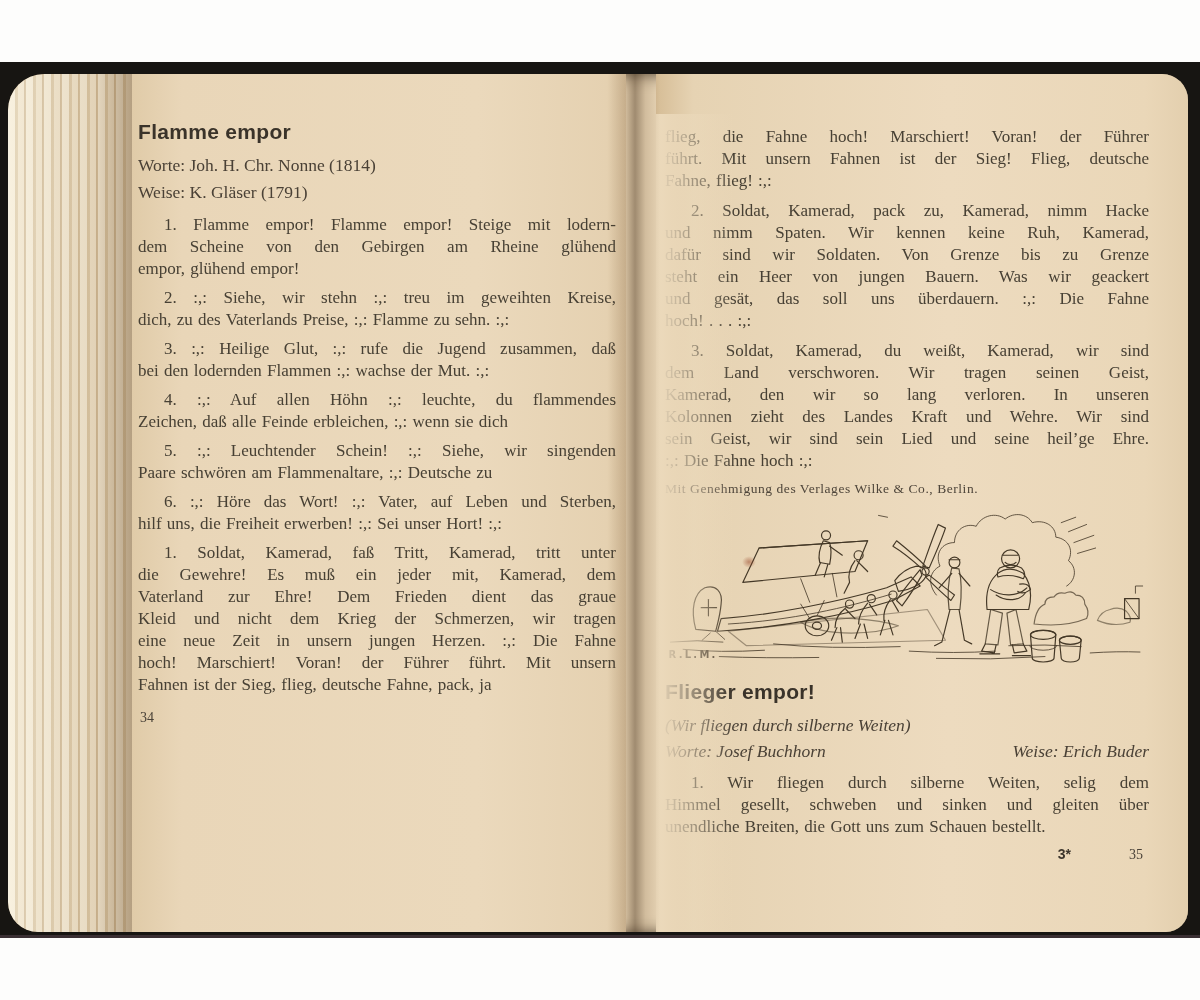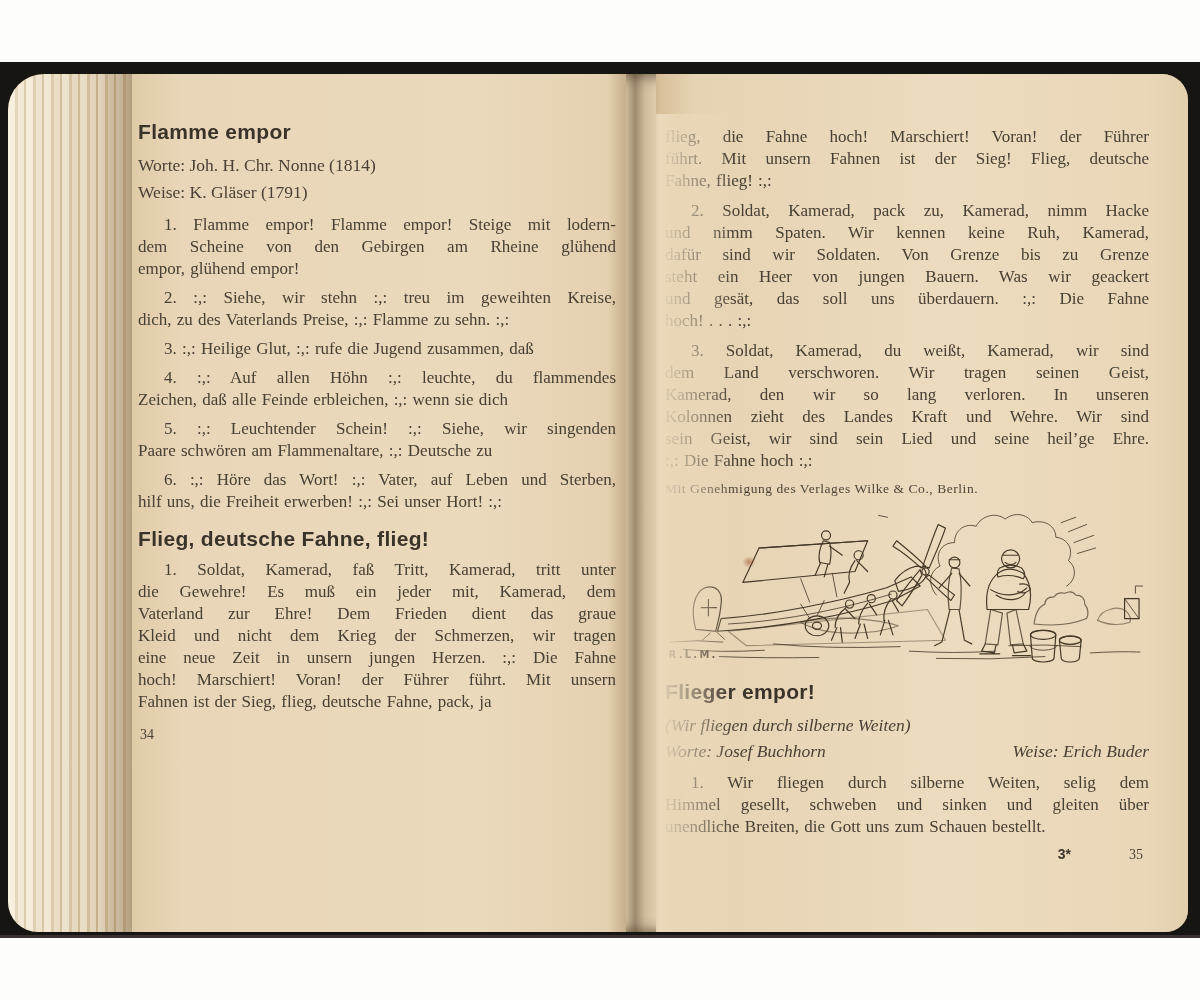--- a/index.html
+++ b/index.html
@@ -94,35 +94,35 @@
           <div class="vline">1. Flamme empor! Flamme empor! Steige mit lodern-</div>
           <div class="vline">dem Scheine von den Gebirgen am Rheine glühend</div>
           <div class="vline">empor, glühend empor!</div>
         </div>
       <div class="verse">
           <div class="vline">2. :,: Siehe, wir stehn :,: treu im geweihten Kreise,</div>
           <div class="vline">dich, zu des Vaterlands Preise, :,: Flamme zu sehn. :,:</div>
         </div>
       <div class="verse">
           <div class="vline">3. :,: Heilige Glut, :,: rufe die Jugend zusammen, daß</div>
+          <div class="vline">bei den lodernden Flammen :,: wachse der Mut. :,:</div>
         </div>
       <div class="verse">
           <div class="vline">4. :,: Auf allen Höhn :,: leuchte, du flammendes</div>
           <div class="vline">Zeichen, daß alle Feinde erbleichen, :,: wenn sie dich</div>
         </div>
       <div class="verse">
           <div class="vline">5. :,: Leuchtender Schein! :,: Siehe, wir singenden</div>
           <div class="vline">Paare schwören am Flammenaltare, :,: Deutsche zu</div>
         </div>
       <div class="verse">
           <div class="vline">6. :,: Höre das Wort! :,: Vater, auf Leben und Sterben,</div>
           <div class="vline">hilf uns, die Freiheit erwerben! :,: Sei unser Hort! :,:</div>
         </div>
 
-      <h2 class="song-title" style="margin-top:12px">Flieg, deutsche Fahne, flieg!</h2>
       <div class="verse">
           <div class="vline">1. Soldat, Kamerad, faß Tritt, Kamerad, tritt unter</div>
           <div class="vline">die Gewehre! Es muß ein jeder mit, Kamerad, dem</div>
           <div class="vline">Vaterland zur Ehre! Dem Frieden dient das graue</div>
           <div class="vline">Kleid und nicht dem Krieg der Schmerzen, wir tragen</div>
           <div class="vline">eine neue Zeit in unsern jungen Herzen. :,: Die Fahne</div>
           <div class="vline">hoch! Marschiert! Voran! der Führer führt. Mit unsern</div>
           <div class="vline">Fahnen ist der Sieg, flieg, deutsche Fahne, pack, ja</div>
         </div>
 

